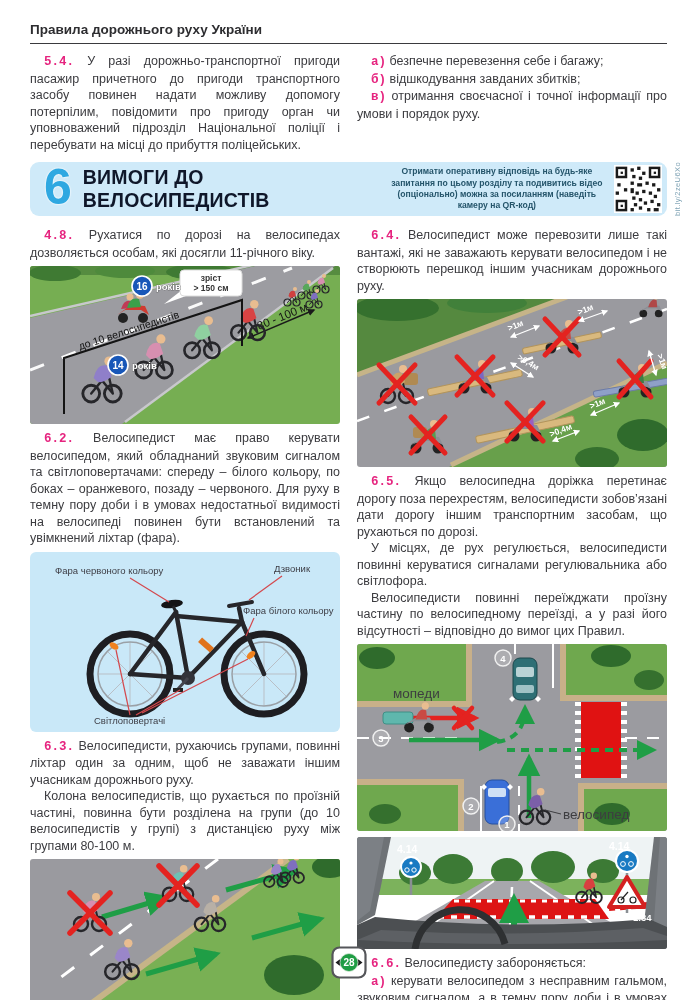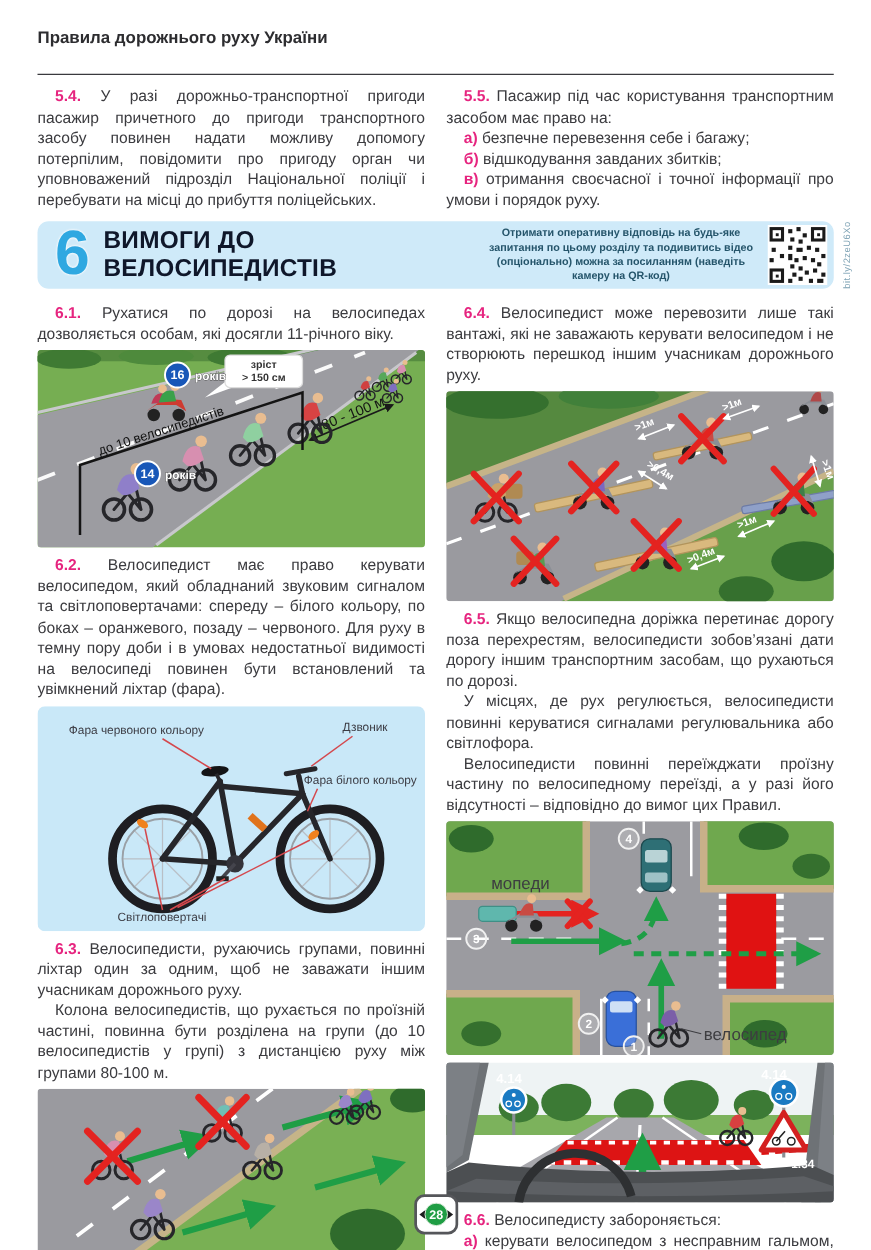--- a/index.html
+++ b/index.html
@@ -4,27 +4,27 @@
 <style>
   * { box-sizing: border-box; margin:0; padding:0; }
   html,body { background:#ffffff; }
   body {
     width:697px; height:1000px; position:relative; overflow:hidden;
     font-family:"Liberation Sans", sans-serif; color:#3b3b3f;
   }
   .page { position:absolute; inset:0; padding:20px 30px 0 30px; }
   .hdr {
     font-size:13.5px; font-weight:bold; color:#2d2d30;
-    padding:2px 0 22px 0; border-bottom:1.6px solid #3a3a3e; margin-bottom:9px;
+    padding:2px 0 6px 0; border-bottom:1.6px solid #3a3a3e; margin-bottom:9px;
   }
   .cols { display:flex; gap:17px; }
   .col { width:310px; flex:0 0 310px; }
   p.para { font-size:12.5px; line-height:1.32; text-align:justify; color:#3b3b3f; }
   .ind { text-indent:14px; }
-  .pnum { color:#e6247f; font-weight:bold; }
+  .pnum { color:#e6247f; font-weight:bold;font-family:Liberation Mono, monospace; }
   .banner-row { position:relative; margin:9px 0 11px 0; }
   .banner {
     background:#cfeaf9; border-radius:9px; height:54px;
     display:flex; align-items:center; padding:0 5px 0 14px;
   }
   .ch-num {
     font-size:50px; font-weight:bold; color:#2fa8e1; line-height:0.9;
     text-shadow:0 0 2px #fff, 0 0 2px #fff; margin-right:11px; transform:translateY(-2px);
   }
   .ch-title { font-size:19.5px; font-weight:bold; color:#0f172a; letter-spacing:0.2px; }
@@ -32,21 +32,21 @@
     margin-left:auto; width:236px; font-size:8.6px; line-height:1.32;
     text-align:center; color:#25556b; font-weight:bold; padding-right:6px;
   }
   .qr-box { width:48px; height:48px; flex:0 0 auto; }
   .vlink {
     position:absolute; right:-15px; top:50%;
     transform:translateY(-50%) rotate(180deg);
     writing-mode:vertical-rl; font-size:7.5px; color:#7fa3b5; letter-spacing:0.4px;
   }
   svg.fig { display:block; margin:5px 0 6px 0; border-radius:3px; }
-  .badge { position:absolute; left:50%; bottom:7px; transform:translateX(-50%); }
+  .badge { position:absolute; left:50%; bottom:17px; transform:translateX(-50%); }
   .svg-label { font-family:"Liberation Sans", sans-serif; }
 </style>
 </head>
 <body>
 
 <svg width="0" height="0" style="position:absolute" aria-hidden="true">
   <defs>
     <marker id="mg" markerWidth="6" markerHeight="6" refX="4" refY="2.5" orient="auto">
         <path d="M0,0L5,2.5L0,5Z" fill="#1f9e46"></path>
       </marker>
@@ -78,21 +78,20 @@
 
 <div class="page">
 
   <div class="hdr">Правила дорожнього руху України</div>
 
   <div class="cols">
     <div class="col">
       <p class="para ind"><span class="pnum">5.4.</span> <span>У разі дорожньо-транспортної пригоди пасажир причетного до пригоди транспортного засобу повинен надати можливу допомогу потерпілим, повідомити про пригоду орган чи уповноважений підрозділ Національної поліції і перебувати на місці до прибуття поліцейських.</span></p>
     </div>
     <div class="col">
-      <p class="para ind"><span class="pnum">5.5.</span> <span>Пасажир під час користування транспортним засобом має право на:</span></p>
       <p class="para ind"><span class="pnum">а)</span> <span>безпечне перевезення себе і багажу;</span></p>
       <p class="para ind"><span class="pnum">б)</span> <span>відшкодування завданих збитків;</span></p>
       <p class="para ind"><span class="pnum">в)</span> <span>отримання своєчасної і точної інформації про умови і порядок руху.</span></p>
     </div>
   </div>
 
   <div class="banner-row">
     <div class="banner">
       <span class="ch-num">6</span>
       <span class="ch-title">ВИМОГИ ДО ВЕЛОСИПЕДИСТІВ</span>
@@ -139,21 +138,21 @@
             <rect x="24" y="26" width="3" height="2"></rect>
         </g>
       </svg>
     </div>
     <span class="vlink">bit.ly/2zeU6Xo</span>
   </div>
 
   <div class="cols">
 
     <div class="col">
-      <p class="para ind"><span class="pnum">6.1.</span> <span>Рухатися по дорозі на велосипедах дозволяється особам, які досягли 11-річного віку.</span></p>
+      <p class="para ind"><span class="pnum">4.8.</span> <span>Рухатися по дорозі на велосипедах дозволяється особам, які досягли 11-річного віку.</span></p>
 
       <svg class="fig" width="310" height="158" viewBox="0 0 310 158">
         <rect width="310" height="158" fill="#76ae52"></rect>
         <rect width="310" height="9" fill="#568c40"></rect>
         <ellipse cx="25" cy="7" rx="26" ry="8" fill="#3f7a33"></ellipse>
         <ellipse cx="95" cy="5" rx="30" ry="7" fill="#4e8a3c"></ellipse>
         <ellipse cx="170" cy="6" rx="34" ry="8" fill="#3f7a33"></ellipse>
         <ellipse cx="243" cy="4" rx="28" ry="7" fill="#4e8a3c"></ellipse>
         <polygon points="0,52 225,0 305,0 92,158 0,158" fill="#9c9ca1"></polygon>
         <line x1="0" y1="50" x2="227" y2="-2" stroke="#c8c8cc" stroke-width="2.5"></line>

